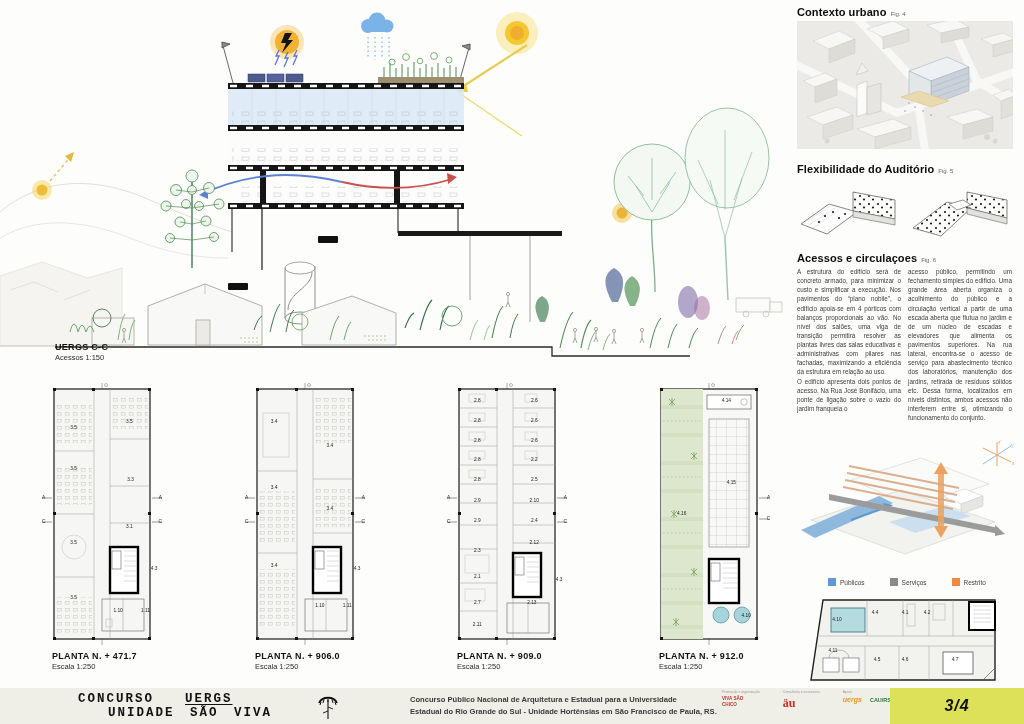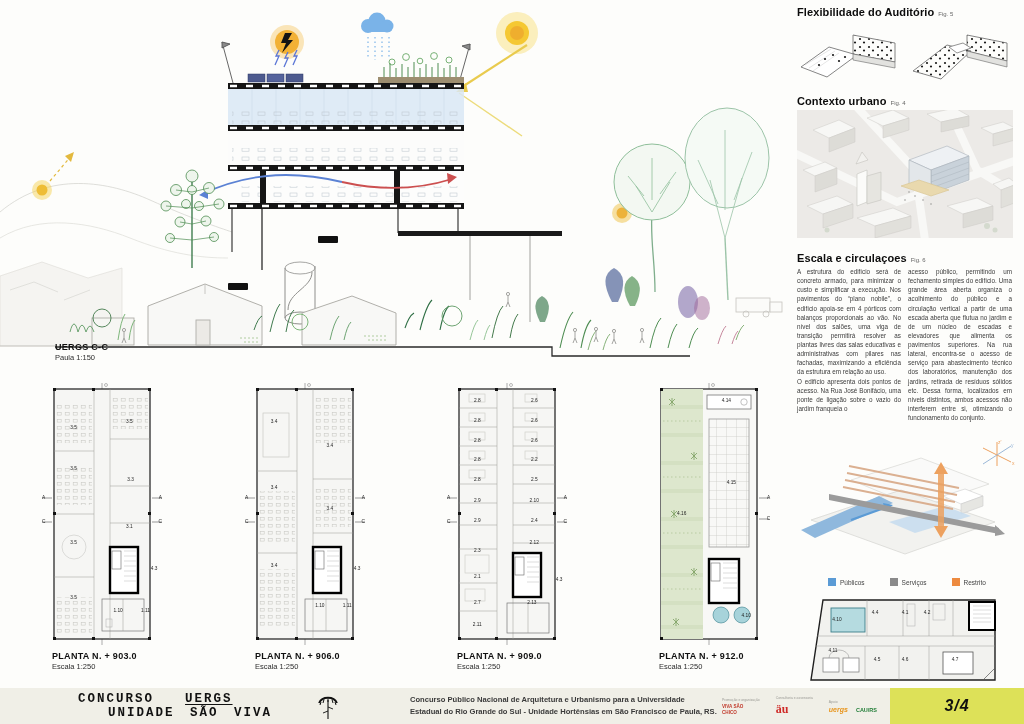--- a/index.html
+++ b/index.html
@@ -35,21 +35,21 @@
   .legend-swatch { width:8px; height:8px; display:inline-block; }
   .plan890-canvas { position:relative; width:200px; height:92px; margin:8px 0 0 10px; }
 
   
   .footer { position:absolute; left:0; top:688px; width:1024px; height:36px; background:#f0efe7; }
   .footer-title { position:absolute; left:78px; top:4px; font-family:"Liberation Mono", monospace; font-weight:bold; font-size:12.5px; line-height:1.15; color:#111; letter-spacing:2px; word-spacing:6px; }
   .footer-title .l2 { padding-left:30px; display:block; }
   .footer-title .uergs { text-decoration:underline; text-underline-offset:2px; }
   .tree-icon { position:absolute; left:316px; top:4px; }
   .credits { position:absolute; left:410px; top:6px; font-size:7.6px; font-weight:bold; color:#3a3a3a; line-height:1.6; }
-  .logo-groups { position:absolute; left:722px; top:8px; display:flex; gap:16px;align-items:center; }
+  .logo-groups { position:absolute; left:722px; top:2px; display:flex; gap:23px; }
   .logo-group-label { font-size:3.4px; color:#9b9b96; white-space:nowrap; margin-bottom:2px; }
   .logo-row { display:flex; gap:8px; align-items:center; }
   .logo-viva { font-size:4.6px; font-weight:bold; color:#c0392b; width:26px; line-height:1.2; text-transform:uppercase; }
   .logo-au { font-size:12px; font-weight:bold; color:#cf2a27; font-family:"Liberation Serif", serif; }
   .logo-uergs { font-size:7px; font-weight:bold; color:#e8951d; font-style:italic; }
   .logo-cau { font-size:5.5px; font-weight:bold; color:#1f7c35; }
   .page-badge { position:absolute; right:0; top:0; width:134px; height:36px; background:#dde158; display:flex; align-items:center; justify-content:center; }
   .page-num { font-size:16px; font-weight:bold; color:#101010; font-style:italic; letter-spacing:1px; }
 </style>
 </head>
@@ -304,21 +304,21 @@
         <path d="M508,296 v6 m-2,5 l2,-5 l2,5"></path>
   </g>
 
   <g>
     <path d="M55,347 H552 V356 H690" stroke="#2a2a2a" stroke-width="1.3" fill="none"></path>
     <line x1="0" y1="346" x2="55" y2="346" stroke="#b9b8b3" stroke-width="0.7"></line>
   </g>
 </svg>
   <div class="drawing-caption">
     <div class="caption-title">UERGS C-C</div>
-    <div class="caption-scale">Paula 1:150</div>
+    <div class="caption-scale">Acessos 1:150</div>
   </div>
 </div>
 
 <figure class="plan-fig" style="left:40px">
   <div class="plan-canvas">
     <svg viewBox="0 0 124 262" width="124" height="262">
       <line x1="62" y1="0" x2="62" y2="6" stroke="#777" stroke-width="0.6"></line>
         <circle cx="66" cy="2" r="1.5" stroke="#777" fill="none" stroke-width="0.5"></circle>
       <line x1="62" y1="256" x2="62" y2="262" stroke="#777" stroke-width="0.6"></line>
       <line x1="2" y1="115" x2="12" y2="115" stroke="#555" stroke-width="0.6"></line>
@@ -355,21 +355,21 @@
           <rect x="13" y="254" width="3" height="3"></rect>
           <rect x="108" y="254" width="3" height="3"></rect>
           <rect x="13" y="129" width="3" height="3"></rect>
           <rect x="108" y="129" width="3" height="3"></rect>
           <rect x="52" y="5" width="3" height="3"></rect>
           <rect x="52" y="254" width="3" height="3"></rect>
         </g>
     </svg>
   <span class="room-label" style="left: 3%; top: 44%;">A</span><span class="room-label" style="left: 3%; top: 53%;">C</span><span class="room-label" style="left: 97%; top: 44%;">A</span><span class="room-label" style="left: 97%; top: 53%;">C</span><span class="room-label" style="left: 27%; top: 17%;">3.5</span><span class="room-label" style="left: 72%; top: 15%;">3.5</span><span class="room-label" style="left: 27%; top: 33%;">3.5</span><span class="room-label" style="left: 73%; top: 37%;">3.3</span><span class="room-label" style="left: 27%; top: 61%;">3.5</span><span class="room-label" style="left: 72%; top: 55%;">3.1</span><span class="room-label" style="left: 92%; top: 71%;">4.3</span><span class="room-label" style="left: 27%; top: 82%;">3.5</span><span class="room-label" style="left: 63%; top: 87%;">1.10</span><span class="room-label" style="left: 85%; top: 87%;">1.11</span></div>
   <figcaption class="plan-cap">
-    <div class="caption-title">PLANTA N. + 903.0</div>
+    <div class="caption-title">PLANTA N. + 471.7</div>
     <div class="caption-scale">Escala 1:250</div>
   </figcaption>
 </figure>
 
 <figure class="plan-fig" style="left:243px">
   <div class="plan-canvas">
     <svg viewBox="0 0 124 262" width="124" height="262">
       <line x1="62" y1="0" x2="62" y2="6" stroke="#777" stroke-width="0.6"></line>
         <circle cx="66" cy="2" r="1.5" stroke="#777" fill="none" stroke-width="0.5"></circle>
       <line x1="62" y1="256" x2="62" y2="262" stroke="#777" stroke-width="0.6"></line>
@@ -543,20 +543,81 @@
   <figcaption class="plan-cap">
     <div class="caption-title">PLANTA N. + 912.0</div>
     <div class="caption-scale">Escala 1:250</div>
   </figcaption>
 </figure>
 
 <aside class="right-col">
 
   <div class="rc-block">
     <div class="rc-head">
+      <span class="rc-title">Contexto urbano</span>
+      <span class="rc-fig">Fig. 4</span>
+    </div>
+    <svg viewBox="0 0 216 128" width="216" height="128" style="margin-left:4px">
+      <rect x="0" y="0" width="216" height="128" fill="#eceae7"></rect>
+      <g stroke="#f8f8f6" stroke-width="8" fill="none">
+        <path d="M-5,42 L100,92 L220,50"></path>
+          <path d="M58,-5 L118,60 L128,130"></path>
+          <path d="M150,-5 L180,60 L230,90"></path>
+      </g>
+      <g stroke="#cccbc6" stroke-width="0.5">
+        <polygon points="16,20 42,10 58,18 32,28" fill="#f7f7f5"></polygon>
+          <polygon points="32,28 58,18 58,32 32,42" fill="#dddcd7"></polygon>
+        <polygon points="70,8 96,0 112,8 86,16" fill="#f7f7f5"></polygon>
+          <polygon points="86,16 112,8 112,20 86,28" fill="#e1e0db"></polygon>
+        <polygon points="130,4 158,-2 172,6 144,12" fill="#f7f7f5"></polygon>
+          <polygon points="144,12 172,6 172,16 144,22" fill="#dddcd7"></polygon>
+        <polygon points="184,18 206,12 218,18 196,24" fill="#f6f6f4"></polygon>
+          <polygon points="196,24 218,18 218,30 196,36" fill="#e1e0db"></polygon>
+        <polygon points="6,60 28,52 40,58 18,66" fill="#f7f7f5"></polygon>
+          <polygon points="18,66 40,58 40,74 18,82" fill="#dddcd7"></polygon>
+        <polygon points="10,96 40,86 56,94 26,104" fill="#f6f6f4"></polygon>
+          <polygon points="26,104 56,94 56,108 26,118" fill="#e1e0db"></polygon>
+        <polygon points="150,96 180,88 196,96 166,104" fill="#f7f7f5"></polygon>
+          <polygon points="166,104 196,96 196,110 166,118" fill="#dddcd7"></polygon>
+        <polygon points="196,74 212,68 220,74 204,80" fill="#f6f6f4"></polygon>
+          <polygon points="204,80 220,74 220,92 204,98" fill="#e1e0db"></polygon>
+        <polygon points="60,108 96,98 114,106 78,116" fill="#f7f7f5"></polygon>
+          <polygon points="78,116 114,106 114,118 78,128" fill="#e1e0db"></polygon>
+      </g>
+      <g stroke="#c4c3be" stroke-width="0.6">
+        <polygon points="60,64 70,60 70,92 60,96" fill="#fbfbf9"></polygon>
+        <polygon points="59,54 71,50 65,42" fill="#f2f1ee"></polygon>
+        <polygon points="70,66 84,62 84,90 70,94" fill="#e6e5e0"></polygon>
+      </g>
+      <g stroke="#a9b2ba" stroke-width="0.6">
+        <polygon points="112,50 150,36 172,46 134,60" fill="#eef1f4"></polygon>
+        <polygon points="134,60 172,46 172,70 134,84" fill="#c9d2da"></polygon>
+        <polygon points="112,50 134,60 134,84 112,74" fill="#e3e7ea"></polygon>
+        <g stroke="#aab4bd" stroke-width="0.5">
+            <path d="M134,66 L172,52 M134,72 L172,58 M134,78 L172,64"></path>
+          </g>
+        <polygon points="104,76 134,86 152,80 122,70" fill="#e9d9ae" stroke="#d6c28f"></polygon>
+      </g>
+      <g fill="#9a9a96">
+          <circle cx="112" cy="82" r="0.8"></circle>
+          <circle cx="118" cy="86" r="0.8"></circle>
+          <circle cx="126" cy="90" r="0.8"></circle>
+          <circle cx="134" cy="94" r="0.8"></circle>
+          <circle cx="108" cy="90" r="0.8"></circle>
+        </g>
+      <g fill="#d4dace">
+          <circle cx="190" cy="116" r="3"></circle>
+          <circle cx="198" cy="120" r="2.5"></circle>
+          <circle cx="30" cy="120" r="2.5"></circle>
+        </g>
+    </svg>
+  </div>
+
+  <div class="rc-block">
+    <div class="rc-head">
       <span class="rc-title">Flexibilidade do Auditório</span>
       <span class="rc-fig">Fig. 5</span>
     </div>
     <div style="display:flex; gap:6px; margin-left:2px">
       <svg viewBox="0 0 106 64" width="106" height="64">
         <polygon points="6,46 34,26 62,34 32,56" fill="#ffffff" stroke="#666" stroke-width="0.8"></polygon>
         <path d="M10,44 L36,28 M14,47 L40,30 M18,50 L44,32" stroke="#ccc" stroke-width="0.5"></path>
         <polygon points="58,33 58,14 100,22 100,41" fill="url(#crowd)" stroke="#666" stroke-width="0.8"></polygon>
         <polygon points="58,33 100,41 100,47 58,39" fill="#e2e2df" stroke="#666" stroke-width="0.6"></polygon>
         <g fill="#1a1a1a">
@@ -571,82 +632,21 @@
         <polygon points="6,50 40,24 64,30 34,58" fill="url(#crowd)" stroke="#666" stroke-width="0.8"></polygon>
         <polygon points="60,30 60,14 100,22 100,40" fill="url(#crowd)" stroke="#666" stroke-width="0.8"></polygon>
         <polygon points="60,30 100,40 100,46 60,36" fill="#e2e2df" stroke="#666" stroke-width="0.6"></polygon>
         <polygon points="42,26 56,22 64,27 50,32" fill="#ffffff" stroke="#666" stroke-width="0.7"></polygon>
       </svg>
     </div>
   </div>
 
   <div class="rc-block">
     <div class="rc-head">
-      <span class="rc-title">Contexto urbano</span>
-      <span class="rc-fig">Fig. 4</span>
-    </div>
-    <svg viewBox="0 0 216 128" width="216" height="128" style="margin-left:4px">
-      <rect x="0" y="0" width="216" height="128" fill="#eceae7"></rect>
-      <g stroke="#f8f8f6" stroke-width="8" fill="none">
-        <path d="M-5,42 L100,92 L220,50"></path>
-          <path d="M58,-5 L118,60 L128,130"></path>
-          <path d="M150,-5 L180,60 L230,90"></path>
-      </g>
-      <g stroke="#cccbc6" stroke-width="0.5">
-        <polygon points="16,20 42,10 58,18 32,28" fill="#f7f7f5"></polygon>
-          <polygon points="32,28 58,18 58,32 32,42" fill="#dddcd7"></polygon>
-        <polygon points="70,8 96,0 112,8 86,16" fill="#f7f7f5"></polygon>
-          <polygon points="86,16 112,8 112,20 86,28" fill="#e1e0db"></polygon>
-        <polygon points="130,4 158,-2 172,6 144,12" fill="#f7f7f5"></polygon>
-          <polygon points="144,12 172,6 172,16 144,22" fill="#dddcd7"></polygon>
-        <polygon points="184,18 206,12 218,18 196,24" fill="#f6f6f4"></polygon>
-          <polygon points="196,24 218,18 218,30 196,36" fill="#e1e0db"></polygon>
-        <polygon points="6,60 28,52 40,58 18,66" fill="#f7f7f5"></polygon>
-          <polygon points="18,66 40,58 40,74 18,82" fill="#dddcd7"></polygon>
-        <polygon points="10,96 40,86 56,94 26,104" fill="#f6f6f4"></polygon>
-          <polygon points="26,104 56,94 56,108 26,118" fill="#e1e0db"></polygon>
-        <polygon points="150,96 180,88 196,96 166,104" fill="#f7f7f5"></polygon>
-          <polygon points="166,104 196,96 196,110 166,118" fill="#dddcd7"></polygon>
-        <polygon points="196,74 212,68 220,74 204,80" fill="#f6f6f4"></polygon>
-          <polygon points="204,80 220,74 220,92 204,98" fill="#e1e0db"></polygon>
-        <polygon points="60,108 96,98 114,106 78,116" fill="#f7f7f5"></polygon>
-          <polygon points="78,116 114,106 114,118 78,128" fill="#e1e0db"></polygon>
-      </g>
-      <g stroke="#c4c3be" stroke-width="0.6">
-        <polygon points="60,64 70,60 70,92 60,96" fill="#fbfbf9"></polygon>
-        <polygon points="59,54 71,50 65,42" fill="#f2f1ee"></polygon>
-        <polygon points="70,66 84,62 84,90 70,94" fill="#e6e5e0"></polygon>
-      </g>
-      <g stroke="#a9b2ba" stroke-width="0.6">
-        <polygon points="112,50 150,36 172,46 134,60" fill="#eef1f4"></polygon>
-        <polygon points="134,60 172,46 172,70 134,84" fill="#c9d2da"></polygon>
-        <polygon points="112,50 134,60 134,84 112,74" fill="#e3e7ea"></polygon>
-        <g stroke="#aab4bd" stroke-width="0.5">
-            <path d="M134,66 L172,52 M134,72 L172,58 M134,78 L172,64"></path>
-          </g>
-        <polygon points="104,76 134,86 152,80 122,70" fill="#e9d9ae" stroke="#d6c28f"></polygon>
-      </g>
-      <g fill="#9a9a96">
-          <circle cx="112" cy="82" r="0.8"></circle>
-          <circle cx="118" cy="86" r="0.8"></circle>
-          <circle cx="126" cy="90" r="0.8"></circle>
-          <circle cx="134" cy="94" r="0.8"></circle>
-          <circle cx="108" cy="90" r="0.8"></circle>
-        </g>
-      <g fill="#d4dace">
-          <circle cx="190" cy="116" r="3"></circle>
-          <circle cx="198" cy="120" r="2.5"></circle>
-          <circle cx="30" cy="120" r="2.5"></circle>
-        </g>
-    </svg>
-  </div>
-
-  <div class="rc-block">
-    <div class="rc-head">
-      <span class="rc-title">Escala e circulaçoes</span>
+      <span class="rc-title">Acessos e circulaçoes</span>
       <span class="rc-fig">Fig. 6</span>
     </div>
     <div class="text-cols">
       <p class="body-text" style="margin:0">A estrutura do edifício será de concreto armado, para minimizar o custo e simplificar a execução. Nos pavimentos do “plano nobile”, o edifício apoia-se em 4 pórticos com balanços proporcionais ao vão. No nível dos salões, uma viga de transição permitirá resolver as plantas livres das salas educativas e administrativas com pilares nas fachadas, maximizando a eficiência da estrutura em relação ao uso.
 O edifício apresenta dois pontos de acesso. Na Rua José Bonifácio, uma ponte de ligação sobre o vazio do jardim franqueia o</p>
       <p class="body-text" style="margin:0">acesso público, permitindo um fechamento simples do edifício. Uma grande área aberta organiza o acolhimento do público e a circulação vertical a partir de uma escada aberta que flutua no jardim e de um núcleo de escadas e elevadores que alimenta os pavimentos superiores. Na rua lateral, encontra-se o acesso de serviço para abastecimento técnico dos laboratórios, manutenção dos jardins, retirada de resíduos sólidos etc. Dessa forma, localizados em níveis distintos, ambos acessos não interferem entre si, otimizando o funcionamento do conjunto.</p>
     </div>
   </div>
 
   <svg viewBox="0 0 224 136" width="224" height="136" style="margin:4px 0 0 0">
@@ -735,21 +735,21 @@
     <span><span>CONCURSO</span>&nbsp;&nbsp;<span class="uergs">UERGS</span></span>
     <span class="l2">UNIDADE SÃO VIVA</span>
   </div>
   <svg class="tree-icon" viewBox="0 0 24 28" width="24" height="28">
     <line x1="12" y1="27" x2="12" y2="8" stroke="#111" stroke-width="1.1"></line>
     <path d="M3,11 C6,4 18,4 21,11" stroke="#111" stroke-width="1.8" fill="none"></path>
     <path d="M5,10 L4,13 M8,7.5 L7,11 M12,6.5 L12,10 M16,7.5 L17,11 M19,10 L20,13" stroke="#111" stroke-width="1" fill="none"></path>
     <path d="M12,15 L17,17 M12,19 L7,21" stroke="#111" stroke-width="0.9" fill="none"></path>
   </svg>
   <div class="credits">
-    <div>Concurso Público Nacional de Arquitetura e Urbanismo para a Universidade</div>
+    <div>Concurso Público Nacional de Arquitetura e Estadual para a Universidade</div>
     <div>Estadual do Rio Grande do Sul - Unidade Hortênsias em São Francisco de Paula, RS.</div>
   </div>
   <div class="logo-groups">
     <div>
       <div class="logo-group-label">Promoção e organização</div>
       <div class="logo-row">
           <span class="logo-viva">VIVA SÃO CHICO</span>
         </div>
     </div>
     <div>

